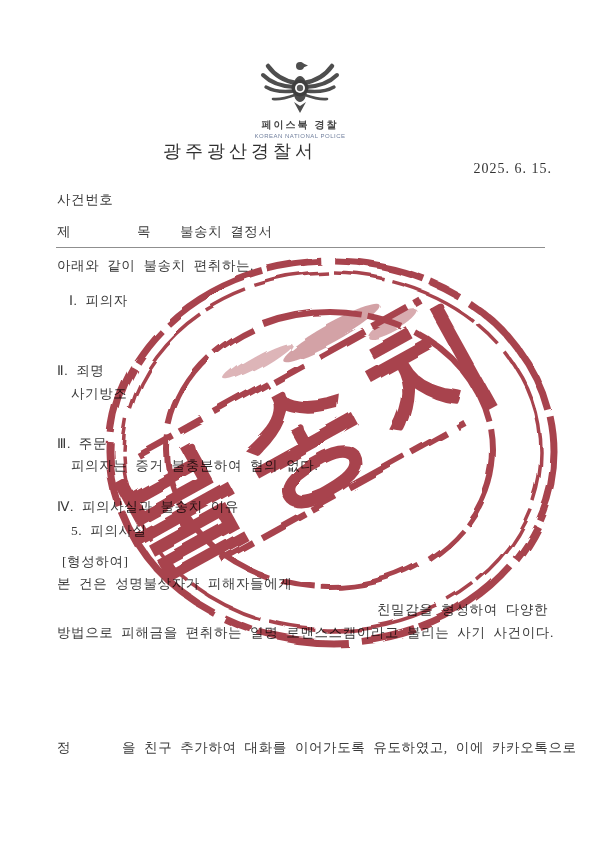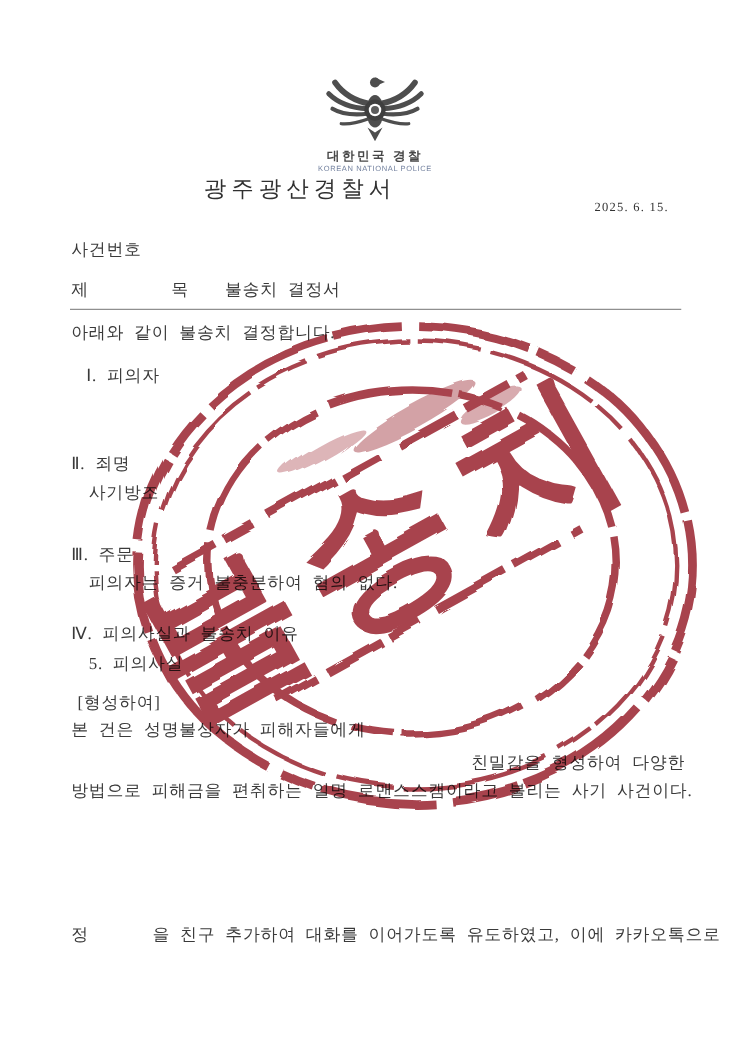--- a/index.html
+++ b/index.html
@@ -25,22 +25,22 @@
     margin-top:1px;
     font-family:"Liberation Sans", sans-serif;
     font-size:6px;letter-spacing:.5px;color:#72809e;
   }
   .station-title{
     position:absolute;left:0;top:139px;width:480px;
     text-align:center;
     font-size:18px;letter-spacing:4px;color:#303030;
   }
   .doc-date{
-    position:absolute;top:161px;right:65px;
-    font-size:10px;letter-spacing:1px;color:#333;
+    position:absolute;top:161px;right:48px;
+    font-size:14px;letter-spacing:1px;color:#333;
   }
   
   .line{
     position:absolute;
     font-size:13.5px;line-height:17px;
     letter-spacing:.6px;word-spacing:4px;
     color:#3a3a3a;white-space:nowrap;
   }
   .divider{
     position:absolute;left:56px;top:247px;width:489px;height:0;
@@ -73,35 +73,35 @@
         <path d="M35 37 Q21 42 13 41" stroke-width="2.6"></path>
         <path d="M44 25 Q62 22 72 8" stroke-width="4.5"></path>
         <path d="M46 29 Q66 28 77 17" stroke-width="4"></path>
         <path d="M46 33 Q64 35 74 29" stroke-width="3.4"></path>
         <path d="M45 37 Q59 42 67 41" stroke-width="2.6"></path>
       </g>
       <circle cx="40" cy="30" r="8.5" fill="#3f3f3f"></circle>
       <circle cx="40" cy="30" r="5" fill="#ffffff"></circle>
       <circle cx="40" cy="30" r="3.2" fill="#5c5c5c"></circle>
     </svg>
-    <div class="emblem-org">대한민국 경찰</div>
+    <div class="emblem-org">페이스북 경찰</div>
     <div class="emblem-org-en">KOREAN NATIONAL POLICE</div>
   </div>
 
   <div class="station-title">광주광산경찰서</div>
   <div class="doc-date">2025. 6. 15.</div>
 
   <div class="line" style="left:57px;top:191px;">사건번호</div>
   <div class="line" style="left:57px;top:223px;">
     <span style="position:absolute;left:0;">제</span>
     <span style="position:absolute;left:80px;">목</span>
     <span style="position:absolute;left:123px;">불송치 결정서</span>
   </div>
   <div class="divider"></div>
-  <div class="line" style="left:57px;top:257px;">아래와 같이 불송치 결정합니다.</div>
+  <div class="line" style="left:57px;top:257px;">아래와 같이 불송치 편취하는.</div>
 
   <div class="line" style="left:57px;top:292px;margin-left:12px;">Ⅰ. 피의자</div>
   <div class="line" style="left:57px;top:362px;">Ⅱ. 죄명</div>
   <div class="line" style="left:71px;top:385px;">사기방조</div>
   <div class="line" style="left:57px;top:435px;">Ⅲ. 주문</div>
   <div class="line" style="left:71px;top:457px;">피의자는 증거 불충분하여 혐의 없다.</div>
   <div class="line" style="left:57px;top:498px;">Ⅳ. 피의사실과 불송치 이유</div>
   <div class="line" style="left:71px;top:522px;">5. 피의사실</div>
 
   <div class="line" style="left:62px;top:553px;">[형성하여]</div>

